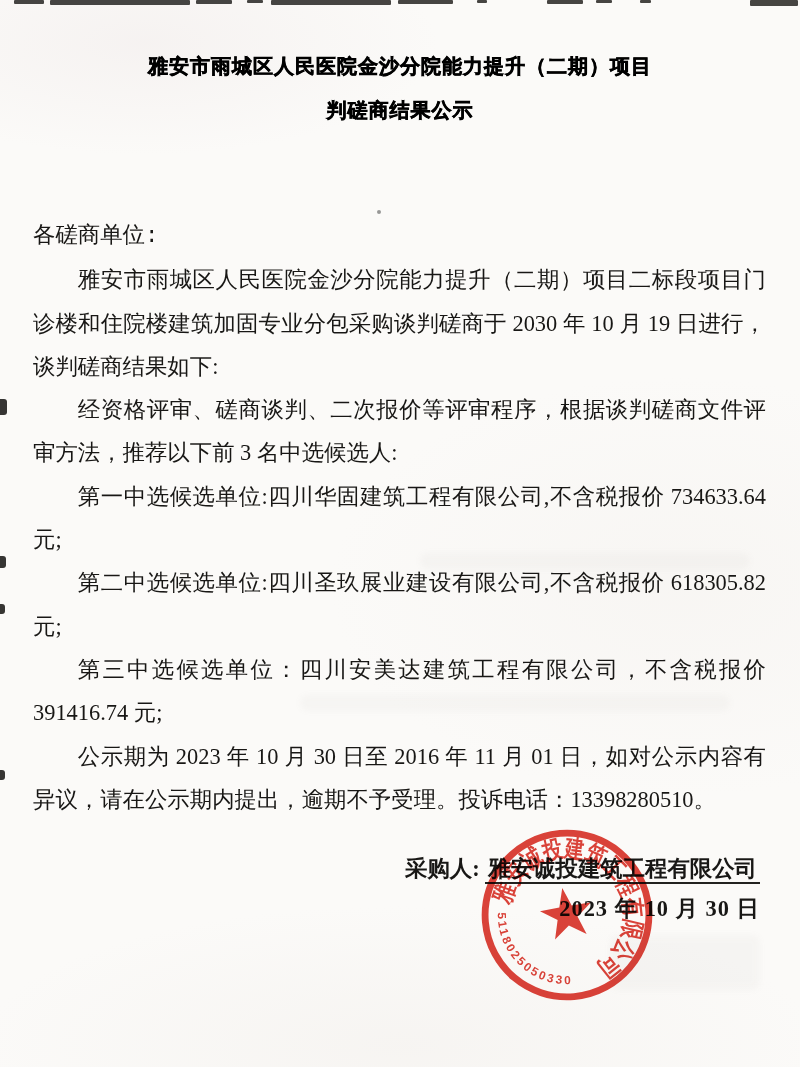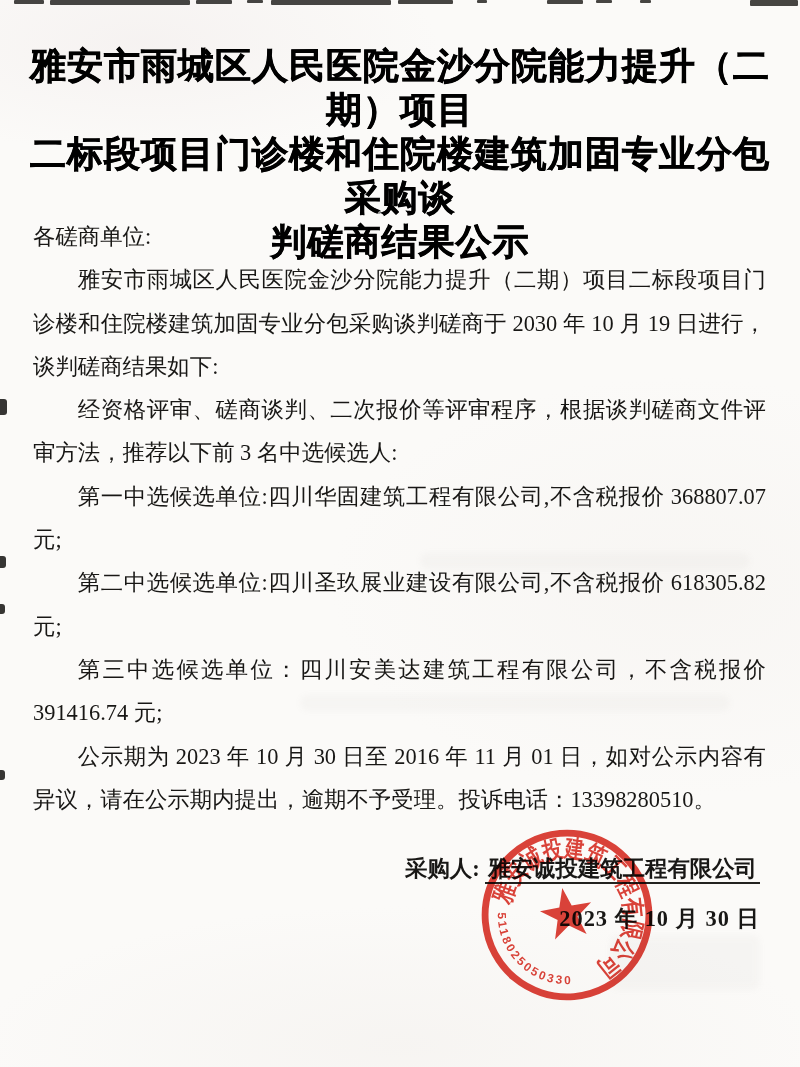--- a/index.html
+++ b/index.html
@@ -17,47 +17,47 @@
   }
   
   .tick{position:absolute;top:0;background:#262522;opacity:.85;border-radius:1px;}
   .edge-mark{position:absolute;left:0;background:#201f1d;border-radius:0 3px 3px 0;opacity:.9;}
   
   .doc-title{
     position:absolute;left:20px;right:20px;top:44px;
     text-align:center;
     font-family:"Liberation Sans","DejaVu Sans",sans-serif;
     font-weight:bold;
-    font-size:36px;line-height:44px;
+    font-size:20px;line-height:44px;
     color:#000;
     letter-spacing:1px;
     -webkit-text-stroke:.6px #000;
   }
   
   .doc-body{
     position:absolute;left:33px;top:215px;width:733px;
     font-size:22.4px;line-height:43.3px;
     text-align:justify;
     color:#181715;
   }
   .doc-body p{margin:0;padding:0;text-indent:2em;}
-  .doc-body p.salutation{text-indent:0;}
+  .doc-body p.salutation{text-indent:0;font-family:Liberation Mono, monospace;}
   
   .signature{
     position:absolute;right:40px;top:849px;
     text-align:right;
     font-size:22.4px;line-height:40px;
     color:#181715;
     font-weight:bold;
   }
   .sig-company{
     border-bottom:2px solid #23221f;
     padding:0 3px 1px 3px;
   }
-  .sig-date{margin-top:10px;letter-spacing:1px;}
+  .sig-date{letter-spacing:1px;}
   
   .seal{
     position:absolute;left:476px;top:824px;width:182px;height:182px;
     opacity:.88;
     mix-blend-mode:multiply;
   }
   .seal svg{width:100%;height:100%;}
   .seal text{font-family:"Liberation Sans","DejaVu Sans",sans-serif;font-weight:bold;}
   
   .smudge{position:absolute;background:#9a948e;opacity:.05;filter:blur(3px);border-radius:8px;}
@@ -84,29 +84,28 @@
   <div class="edge-mark" style="top:604px;width:5px;height:10px;"></div>
   <div class="edge-mark" style="top:770px;width:5px;height:10px;"></div>
   <div class="dot" style="left:377px;top:210px;"></div>
 
   <div class="smudge" style="left:420px;top:553px;width:330px;height:16px;"></div>
   <div class="smudge" style="left:300px;top:695px;width:430px;height:16px;"></div>
   <div class="smudge" style="left:610px;top:935px;width:150px;height:55px;"></div>
 
   <div class="doc-title">
     <div>雅安市雨城区人民医院金沙分院能力提升（二期）项目</div>
-    <div>二标段项目门诊楼和住院楼建筑加固专业分包采购谈</div>
     <div>判磋商结果公示</div>
   </div>
 
   <div class="doc-body">
     <p class="salutation">各磋商单位:</p>
     <p>雅安市雨城区人民医院金沙分院能力提升（二期）项目二标段项目门诊楼和住院楼建筑加固专业分包采购谈判磋商于 2030 年 10 月 19 日进行，谈判磋商结果如下:</p>
     <p>经资格评审、磋商谈判、二次报价等评审程序，根据谈判磋商文件评审方法，推荐以下前 3 名中选候选人:</p>
-    <p>第一中选候选单位:四川华固建筑工程有限公司,不含税报价 368807.07 元;</p>
+    <p>第一中选候选单位:四川华固建筑工程有限公司,不含税报价 734633.64 元;</p>
     <p>第二中选候选单位:四川圣玖展业建设有限公司,不含税报价 618305.82 元;</p>
     <p>第三中选候选单位：四川安美达建筑工程有限公司，不含税报价 391416.74 元;</p>
     <p>公示期为 2023 年 10 月 30 日至 2016 年 11 月 01 日，如对公示内容有异议，请在公示期内提出，逾期不予受理。投诉电话：13398280510。</p>
   </div>
 
   <div class="signature">
     <div>
       <span>采购人:</span>
       <span class="sig-company">雅安诚投建筑工程有限公司</span>
     </div>

